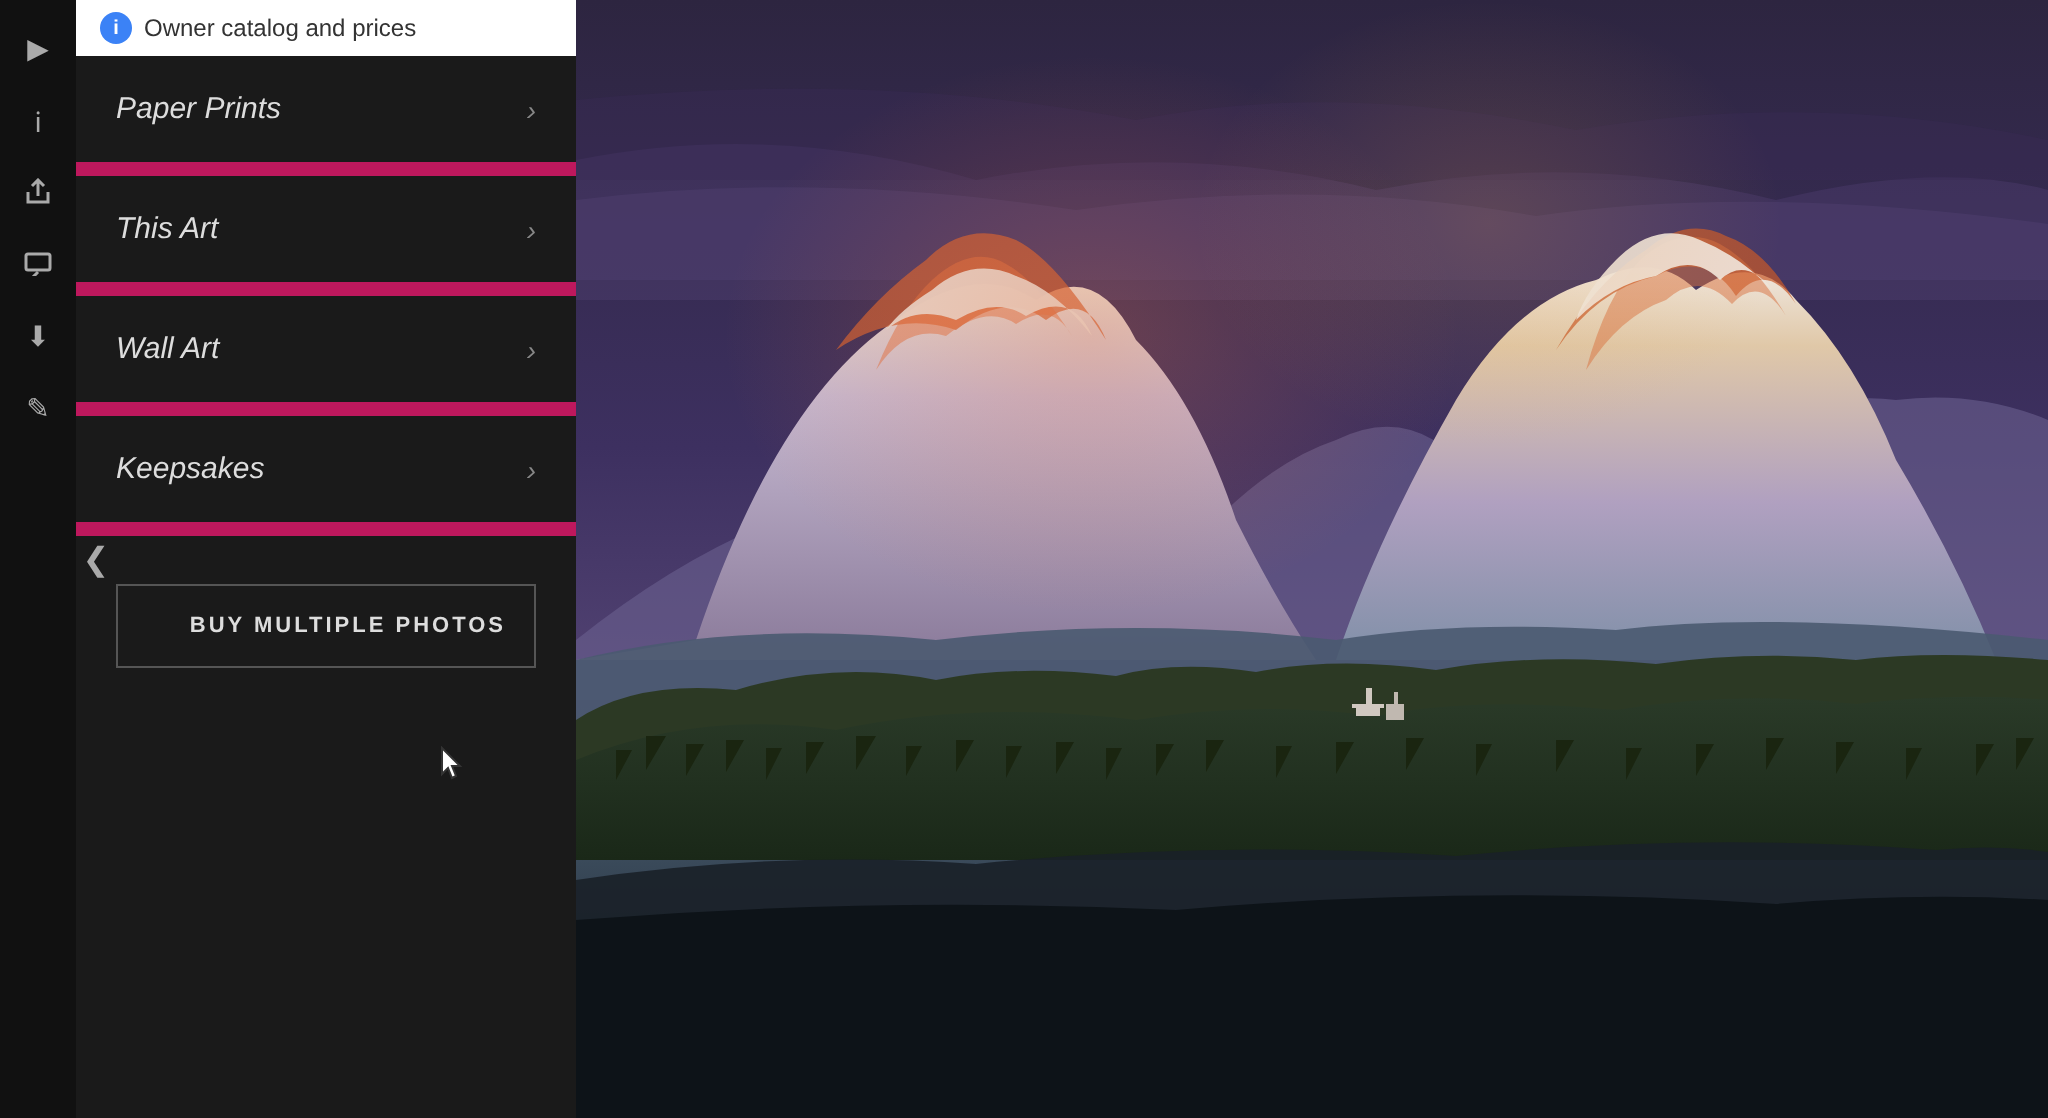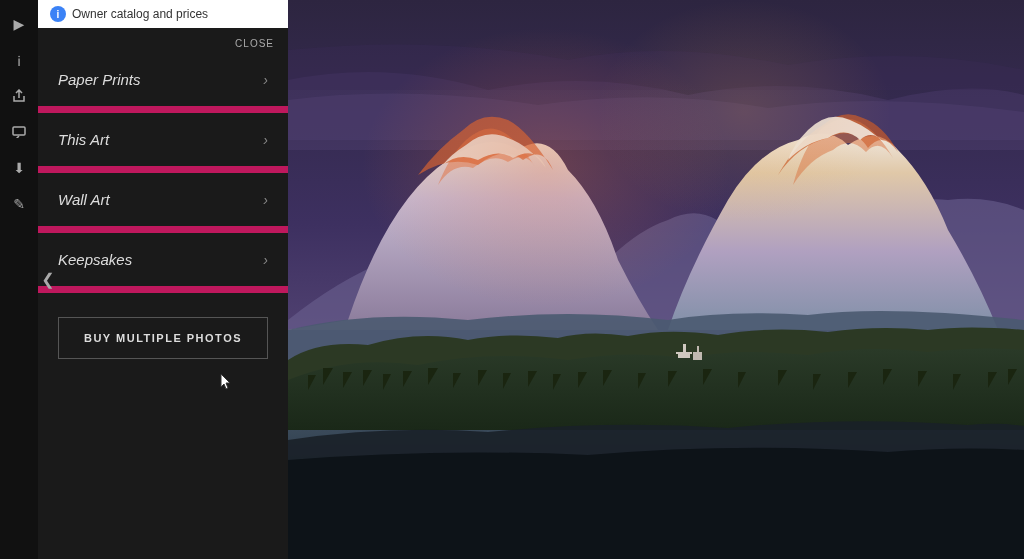--- a/index.html
+++ b/index.html
@@ -141,21 +141,21 @@
     
     .buy-multiple-btn {
       margin: 24px 20px;
       padding: 14px;
       border: 1px solid #555;
       background: transparent;
       color: #ddd;
       font-size: 11px;
       letter-spacing: 1.5px;
       cursor: pointer;
-      text-align: center;
+      text-align: right;
       font-weight: bold;
     }
 
     
     .photo-area {
       position: absolute;
       left: 288px;
       top: 0;
       right: 0;
       height: 559px;
@@ -199,23 +199,20 @@
 
 <div class="buy-panel">
 
   <div class="tooltip-bar">
     <div class="tooltip-info-icon">
       <span>i</span>
     </div>
     <span>Owner catalog and prices</span>
   </div>
 
-  <div class="close-row">
-    <button class="close-btn">CLOSE</button>
-  </div>
 
 
   <ul class="menu-list">
     <li class="menu-item">
       <span>Paper Prints</span>
       <span class="menu-item-chevron">›</span>
     </li>
     <li class="menu-item">
       <span>This Art</span>
       <span class="menu-item-chevron">›</span>

